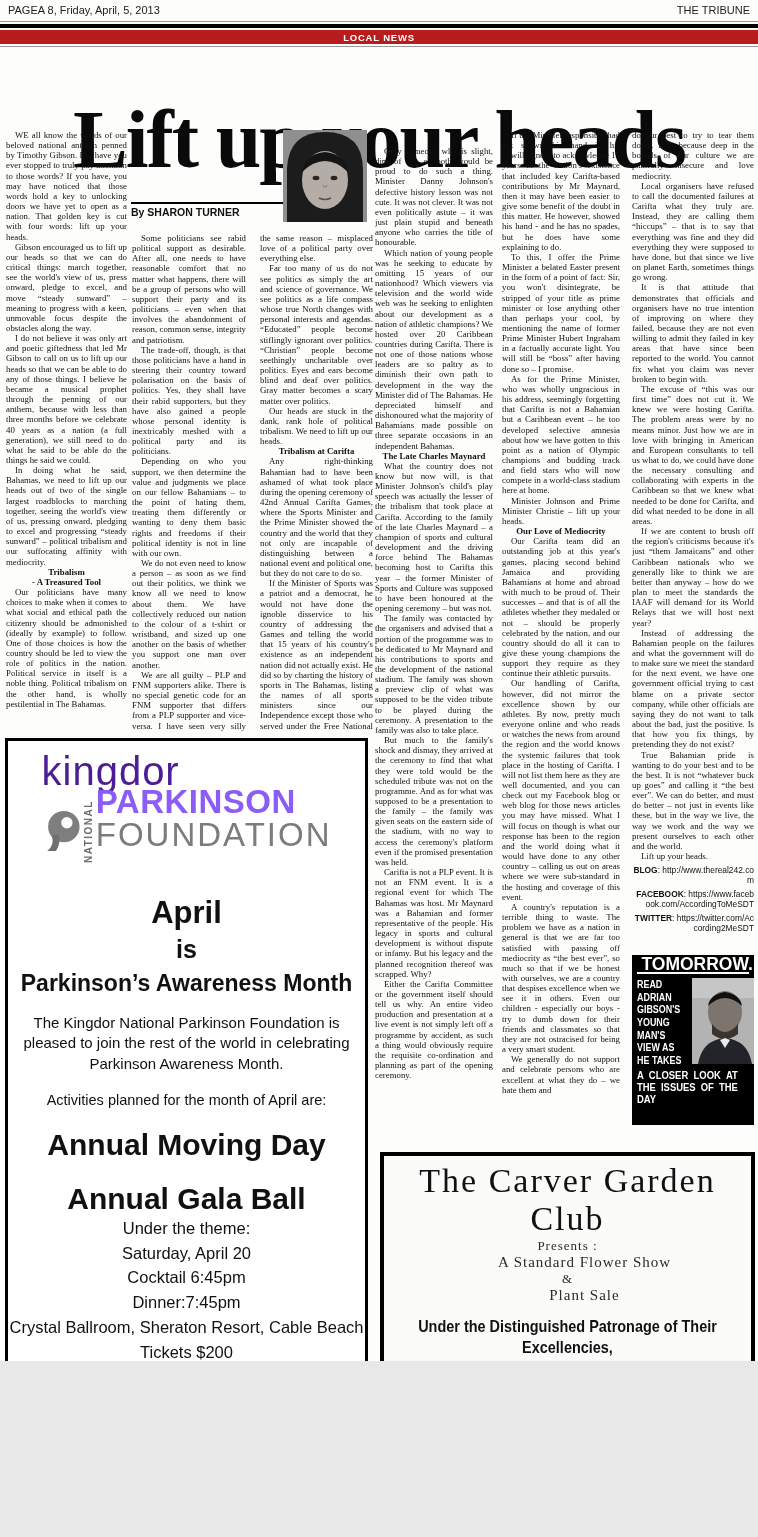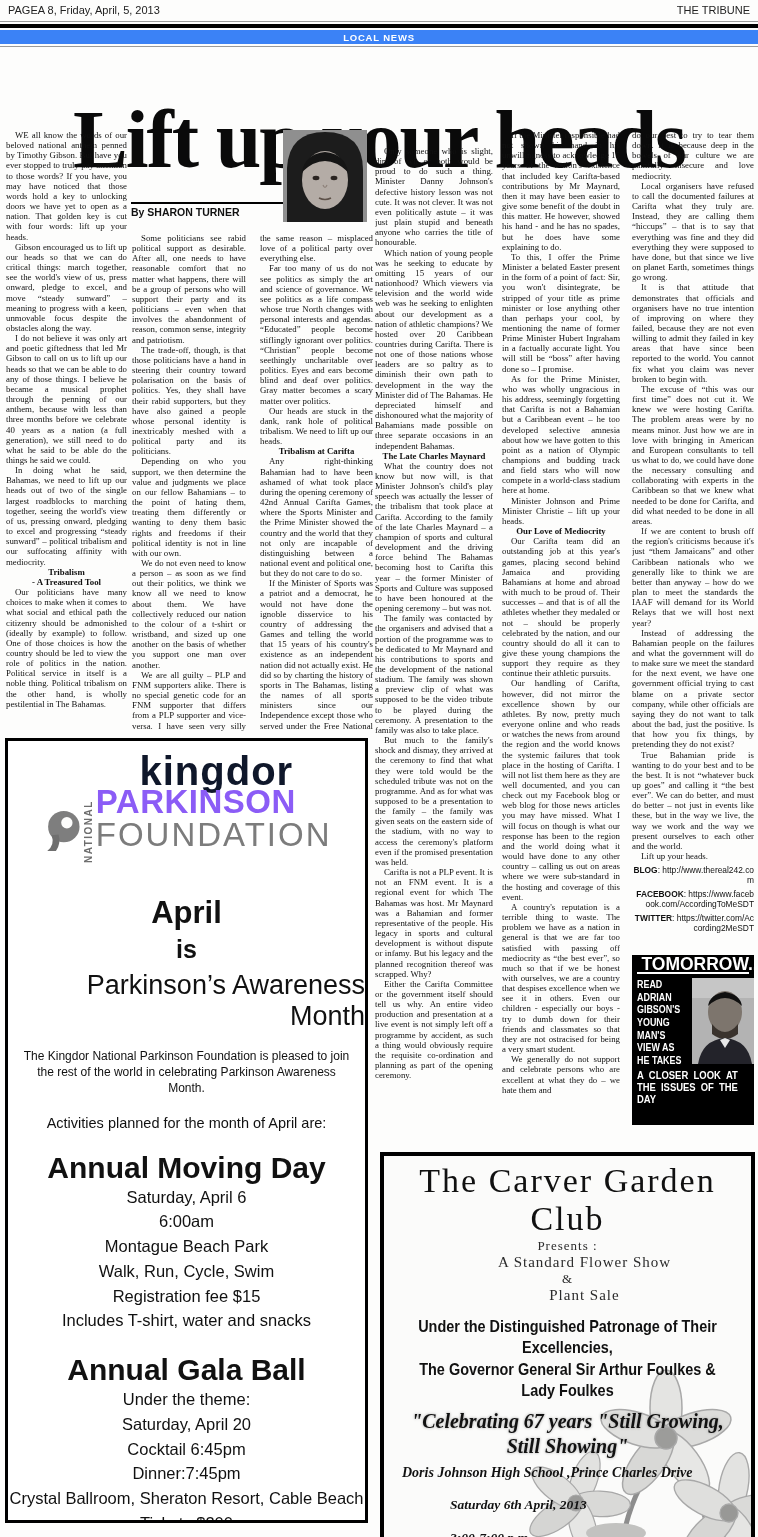--- a/index.html
+++ b/index.html
@@ -1,23 +1,23 @@
 <!DOCTYPE html>
 <html><head>
 <meta charset="utf-8">
 <style>
   html,body{margin:0;padding:0;background:#e8e8e8;}
-  .page{position:relative;width:758px;height:1537px;background:#fdfdfc;margin:0 auto;
+  .page{position:relative;width:758px;height:1361px;background:#fdfdfc;margin:0 auto;
         font-family:"Liberation Serif",serif;color:#111;overflow:hidden;}
   
   .folio{position:absolute;top:4px;left:8px;right:8px;display:flex;justify-content:space-between;
          font-family:"Liberation Sans",sans-serif;font-size:11px;color:#222;}
   .rule-thin{position:absolute;left:0;right:0;height:1px;background:#9a9a9a;}
   .rule-thick{position:absolute;left:0;right:0;height:4px;background:#000;}
-  .section-bar{position:absolute;top:30px;left:0;right:0;height:14px;background:#3b82f6;
+  .section-bar{position:absolute;top:30px;left:0;right:0;height:14px;background:#b91c1c;
                display:flex;align-items:center;justify-content:center;}
   .section-bar span{color:#fff;font-family:"Liberation Sans",sans-serif;font-weight:bold;
                     font-size:9.5px;letter-spacing:.8px;}
   .headline{position:absolute;top:44px;left:0;right:0;text-align:center;
             font-family:"Liberation Serif",serif;font-weight:bold;font-size:82px;
             letter-spacing:-2px;line-height:1;color:#0a0a0a;}
   
   .col{position:absolute;overflow:hidden;text-align:justify;font-size:8.8px;line-height:10.15px;}
   .col p{margin:0;}
   .para-p{text-indent:9px;}
@@ -39,31 +39,31 @@
              font-weight:bold;font-style:italic;font-size:24px;line-height:1;padding:3px 9px 4px 6px;
              border-radius:7px;text-shadow:2px 2px 0 #8a8a8a;letter-spacing:-1px;margin-bottom:2px;}
   .acc-byline{position:absolute;left:0;top:74px;width:152px;border-top:2px solid #000;padding-top:2px;
               font-family:"Liberation Sans",sans-serif;font-weight:bold;font-size:10.5px;}
   .acc-photo{position:absolute;right:0;top:2px;width:84px;height:92px;}
   
   .kingdor{position:absolute;left:5px;top:738px;width:363px;height:785px;background:#fff;
            border:3px solid #000;box-sizing:border-box;text-align:center;
            font-family:"Liberation Sans",sans-serif;overflow:hidden;}
   .k-logo{width:290px;margin:10px auto 0;text-align:left;}
-  .k-brand{margin-left:98px;font-weight:bold;font-size:40px;line-height:1;color:#0f172a;
+  .k-brand{font-weight:normal;font-size:40px;line-height:1;color:#4c1d95;
            text-transform:lowercase;letter-spacing:1px;}
   .k-row{display:flex;align-items:flex-start;margin-top:-6px;}
   .k-vert{writing-mode:vertical-rl;transform:rotate(180deg);font-size:10px;font-weight:bold;
           color:#6d6d6d;letter-spacing:1.5px;height:74px;margin:4px 2px 0 2px;}
   .k-park{font-weight:bold;font-size:33px;line-height:1;color:#8b5cf6;letter-spacing:.5px;}
   .k-found{font-weight:normal;font-size:33px;line-height:1.05;color:#7c7c7c;letter-spacing:2px;}
   .k-h1{font-weight:bold;font-size:31px;margin-top:18px;}
   .k-h2{font-weight:bold;font-size:25px;margin-top:4px;}
-  .k-h3{font-weight:normal;font-size:27px;margin-top:6px;text-align:right;}
-  .k-intro{font-size:12px;line-height:1.35;width:330px;margin:16px auto 0;}
+  .k-h3{font-weight:bold;font-size:23px;margin-top:6px;}
+  .k-intro{font-size:15px;line-height:1.35;width:330px;margin:16px auto 0;}
   .k-activities{font-size:14.5px;margin-top:18px;}
   .k-event-title{font-weight:bold;font-size:30px;margin-top:20px;}
   .k-lines .para-line{font-size:16.5px;line-height:1.5;margin:0;}
   
   .tmw{position:absolute;left:0;bottom:0;width:122px;height:170px;background:#000;color:#fff;
        font-family:"Liberation Sans",sans-serif;box-sizing:border-box;padding:4px 5px;}
   .tmw-title{font-weight:bold;font-size:19px;text-align:center;transform:scaleX(.92);
              transform-origin:center;letter-spacing:0;}
   .tmw-rule{border-top:2px solid #fff;margin:3px 0 4px;}
   .tmw-row{display:flex;gap:3px;}
@@ -232,28 +232,20 @@
           <div class="k-found">FOUNDATION</div>
         </div>
       </div>
     </div>
     <div class="k-h1">April</div>
     <div class="k-h2">is</div>
     <div class="k-h3">Parkinson’s Awareness Month</div>
     <div class="k-intro">The Kingdor National Parkinson Foundation is pleased to join the rest of the world in celebrating Parkinson Awareness Month.</div>
     <div class="k-activities">Activities planned for the month of April are:</div>
     <div class="k-event-title">Annual Moving Day</div>
-    <div class="k-lines">
-        <p class="para-line">Saturday, April 6</p>
-        <p class="para-line">6:00am</p>
-        <p class="para-line">Montague Beach Park</p>
-        <p class="para-line">Walk, Run, Cycle, Swim</p>
-        <p class="para-line">Registration fee $15</p>
-        <p class="para-line">Includes T-shirt, water and snacks</p>
-      </div>
     <div class="k-event-title">Annual Gala Ball</div>
     <div class="k-lines">
         <p class="para-line">Under the theme:</p>
         <p class="para-line">Saturday, April 20</p>
         <p class="para-line">Cocktail 6:45pm</p>
         <p class="para-line">Dinner:7:45pm</p>
         <p class="para-line">Crystal Ballroom, Sheraton Resort, Cable Beach</p>
         <p class="para-line">Tickets $200</p>
       </div>
 

